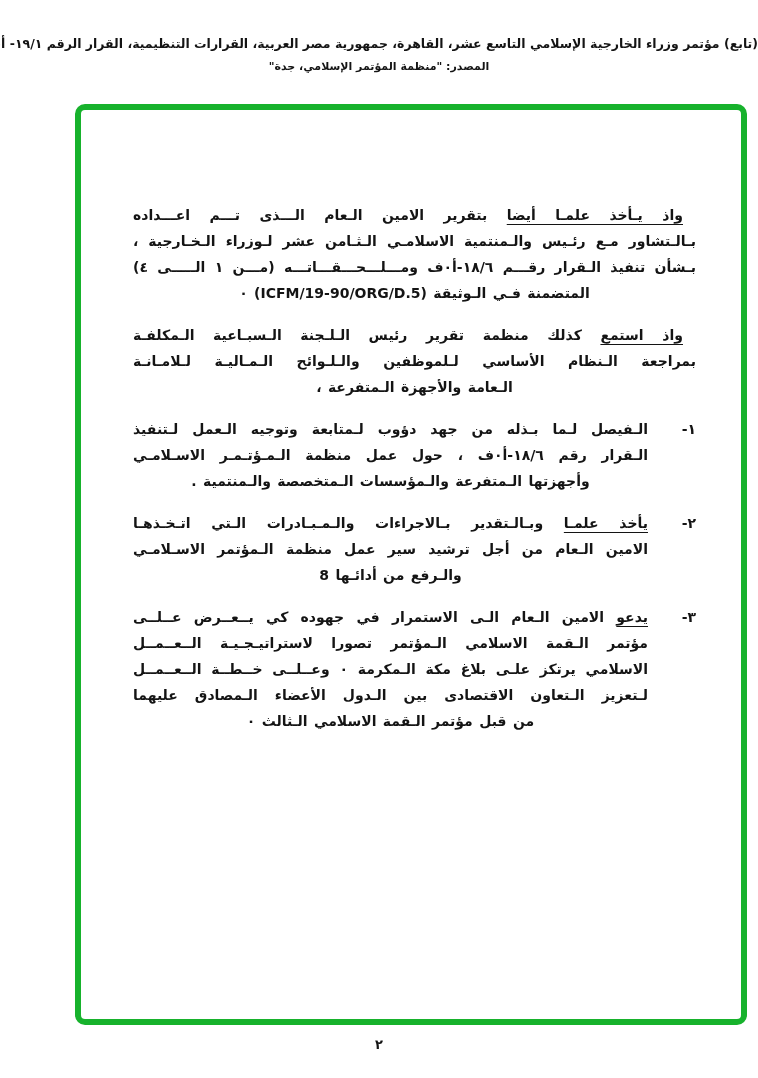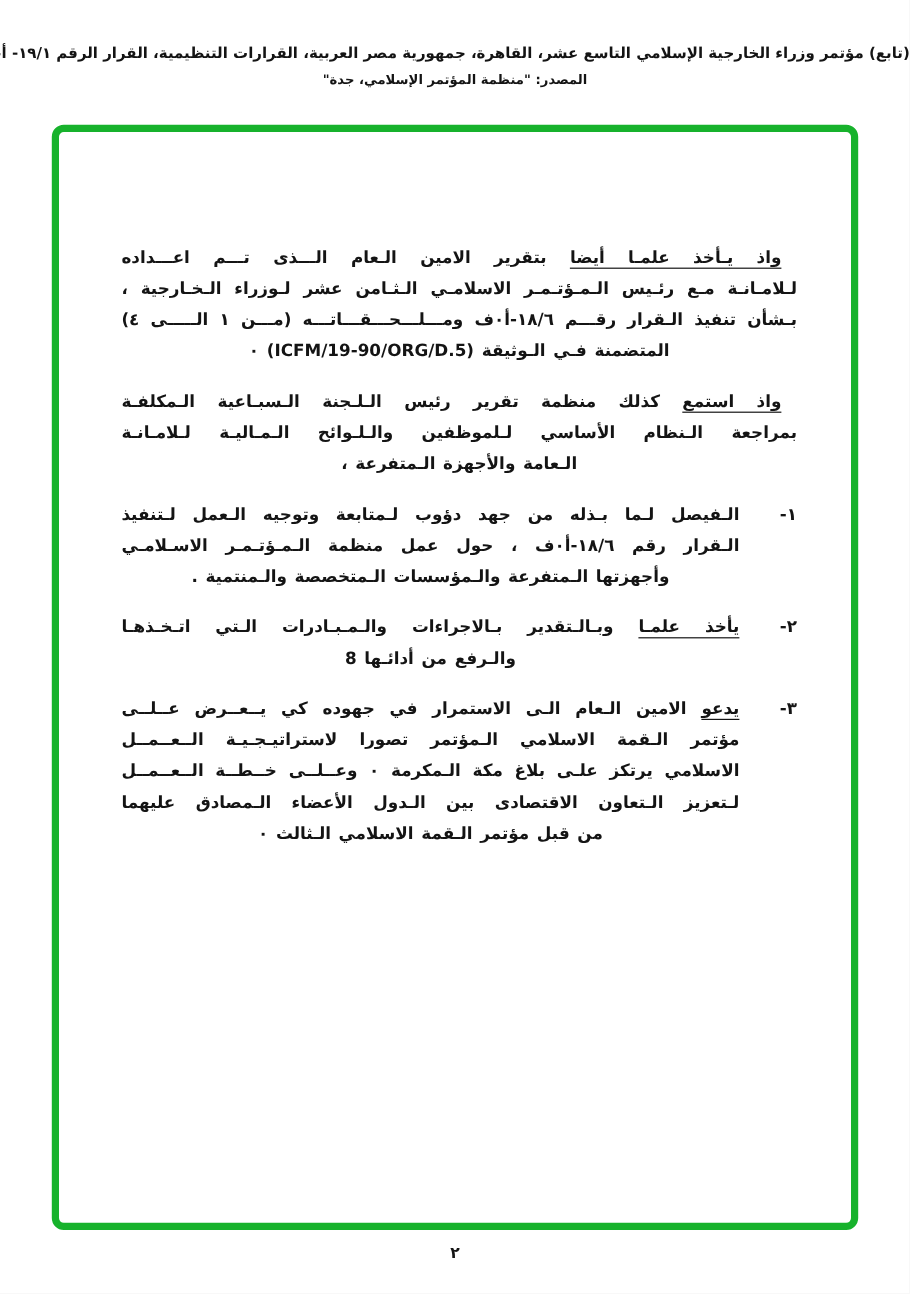--- a/index.html
+++ b/index.html
@@ -65,26 +65,26 @@
 </head>
 <body>
 
 <div class="page" dir="rtl">
 
   <div class="header">
     <div class="h1">(تابع) مؤتمر وزراء الخارجية الإسلامي التاسع عشر، القاهرة، جمهورية مصر العربية، القرارات التنظيمية، القرار الرقم ١٩/١- أت</div>
     <div class="h2">المصدر:  "منظمة المؤتمر الإسلامي، جدة"</div>
   </div>
 
-  <div class="frame" style="border-color: rgb(23, 178, 44);">
+  <div class="frame" style="border-color: rgb(23, 178, 44); margin-left: 32px;">
     <div class="content">
 
       <div class="para">
         <div class="line pfirst"><span class="u">واذ يـأخذ علمـا أيضا</span><span> بتقرير الامين الـعام الـــذى تـــم اعـــداده</span></div>
-        <div class="line">لـلامـانـة مـع رئـيس الـمـؤتـمـر الاسلامـي الـثـامن عشر لـوزراء الـخـارجية ،</div>
+        <div class="line">بـالـتشاور مـع رئـيس والـمنتمية الاسلامـي الـثـامن عشر لـوزراء الـخـارجية ،</div>
         <div class="line">بـشأن تنفيذ الـقرار رقـــم ١٨/٦-أ٠ف ومـــلـــحـــقـــاتـــه (مـــن ١ الـــــى ٤)</div>
         <div class="line lastline">المتضمنة فـي الـوثيقة (ICFM/19-90/ORG/D.5) ٠</div>
       </div>
 
       <div class="para">
         <div class="line pfirst"><span class="u">واذ استمع</span><span> كذلك منظمة تقرير رئيس الـلـجنة الـسبـاعية الـمكلفـة</span></div>
         <div class="line">بمراجعة الـنظام الأساسي لـلموظفين والـلـوائح الـمـاليـة لـلامـانـة</div>
         <div class="line lastline">الـعامة والأجهزة الـمتفرعة ،</div>
       </div>
 
@@ -95,20 +95,21 @@
           <div class="line">الـفيصل لـما بـذله من جهد دؤوب لـمتابعة وتوجيه الـعمل لـتنفيذ</div>
           <div class="line">الـقرار رقم ١٨/٦-أ٠ف ، حول عمل منظمة الـمـؤتـمـر الاسـلامـي</div>
           <div class="line lastline">وأجهزتها الـمتفرعة والـمؤسسات الـمتخصصة والـمنتمية .</div>
         </div>
       </div>
 
       <div class="item">
         <span class="num">٢-</span>
         <div class="itext">
           <div class="line"><span class="u">يأخذ علمـا</span><span> وبـالـتقدير بـالاجراءات والـمـبـادرات الـتي اتـخـذهـا</span></div>
+          <div class="line">الامين الـعام من أجل ترشيد سير عمل منظمة الـمؤتمر الاسـلامـي</div>
           <div class="line lastline">والـرفع من أدائـها 8</div>
         </div>
       </div>
 
       <div class="item">
         <span class="num">٣-</span>
         <div class="itext">
           <div class="line"><span class="u">يدعو</span><span> الامين الـعام الـى الاستمرار في جهوده كي يــعــرض عــلــى</span></div>
           <div class="line">مؤتمر الـقمة الاسلامي الـمؤتمر تصورا لاستراتيـجـيـة الــعــمــل</div>
           <div class="line">الاسلامي يرتكز علـى بلاغ مكة الـمكرمة ٠ وعــلــى خــطــة الــعــمــل</div>

